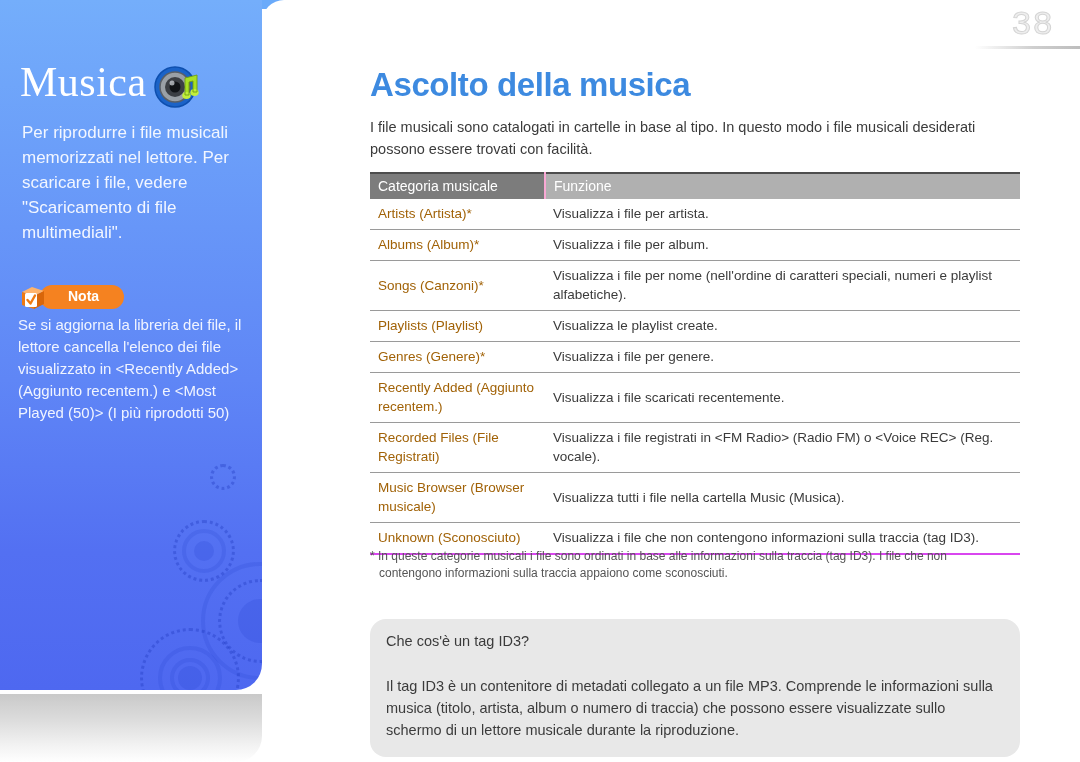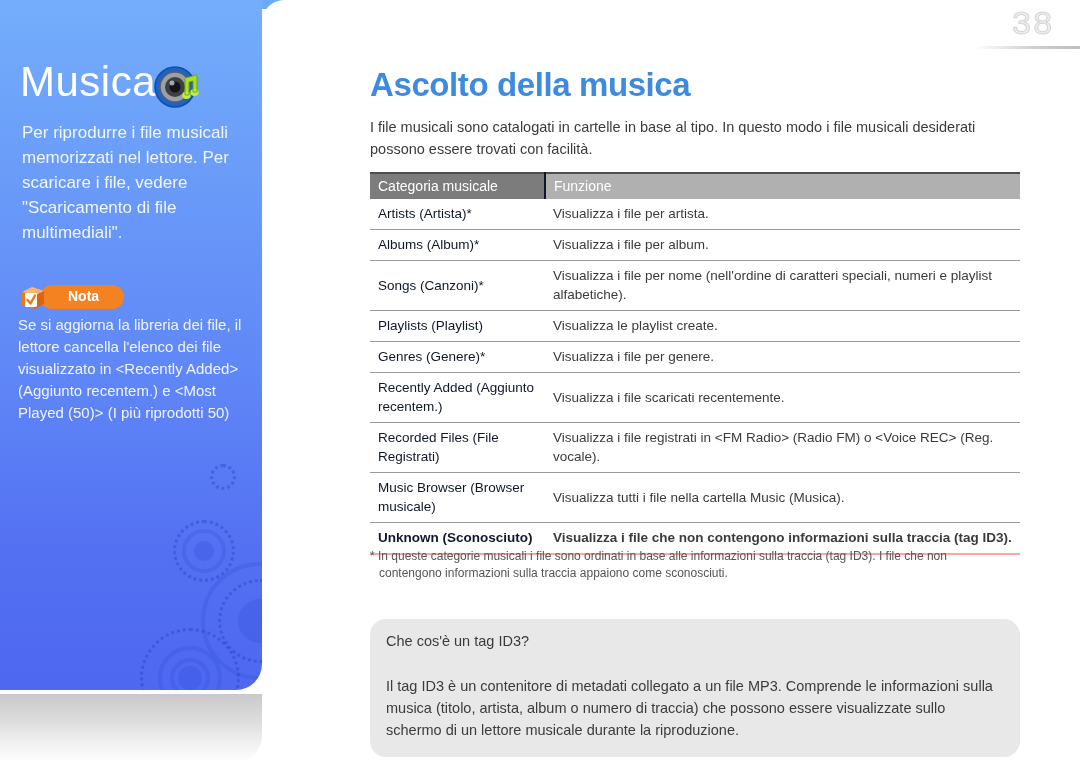--- a/index.html
+++ b/index.html
@@ -44,21 +44,21 @@
   }
 
   
   .deco { position: absolute; border-radius: 50%; }
   .deco-solid { background: rgba(40,70,210,0.22); }
   .deco-ring  { border: 4px solid rgba(40,70,210,0.20); }
   .deco-dot   { border: 3px dotted rgba(30,55,190,0.35); }
 
   .sb-title {
     position: absolute; left: 20px; top: 58px;
-    font-family: Liberation Sans, sans-serif;
+    font-family: Liberation Serif, serif;
     font-size: 42px; color: #ffffff; letter-spacing: 0.5px;
   }
   .sb-icon {
     position: absolute; left: 152px; top: 62px;
     width: 50px; height: 50px;
   }
   .sb-intro {
     position: absolute; left: 22px; top: 120px;
     width: 230px;
     font-size: 17px; line-height: 25px;
@@ -127,33 +127,33 @@
   }
   table.cat th {
     text-align: left;
     font-weight: normal;
     color: #ffffff;
     padding: 4px 8px 5px 8px;
     height: 24px;
     vertical-align: middle;
     font-size: 14px;
   }
-  th.c1 { background: #7c7c7c; width: 175px; border-right: 2px solid #0f172a; }
+  th.c1 { background: #7c7c7c; width: 175px; border-right: 2px solid #f9a8d4; }
   th.c2 { background: #b0b0b0; }
   table.cat tr.hdr { border-top: 2px solid #4d4d4d; }
 
   table.cat td {
     padding: 5px 8px 6px 8px;
     vertical-align: middle;
     border-bottom: 1px solid #9a9a9a;
     line-height: 19px;
   }
-  table.cat td.cat-name { color: #0f172a; width: 175px; }
+  table.cat td.cat-name { color: #a16207; width: 175px; }
   table.cat td.cat-desc { color: #3b3b3b; }
-  table.cat tr.last td { border-bottom: 2px solid #fca5a5; font-weight: bold; }
+  table.cat tr.last td { border-bottom: 2px solid #d946ef; }
 
   .footnote {
     position: absolute; left: 0; top: 548px;
     width: 650px;
     font-size: 12px; line-height: 17px; color: #555555;
   }
   .footnote .ind { display: block; padding-left: 9px; }
 
   
   .infobox {

